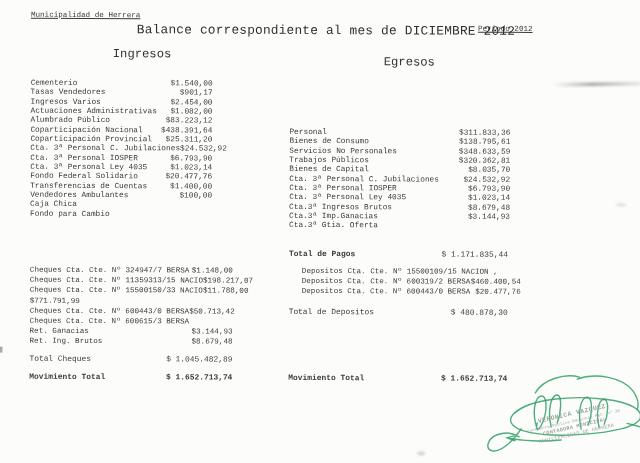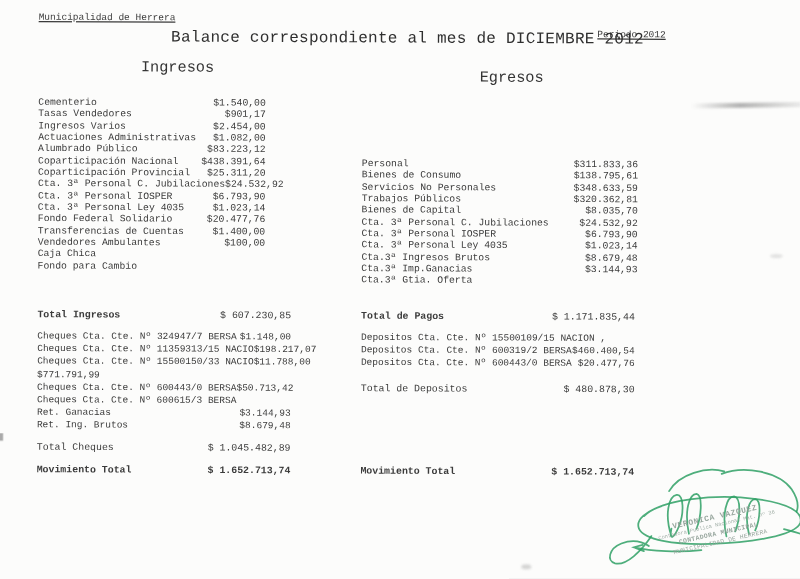--- a/index.html
+++ b/index.html
@@ -21,21 +21,21 @@
   .head-egresos  { left:383px; top:55px; font-size:12.2px; color:#343434; }
 
   .items { font-size:7.8px; }
   .items .row { height:9.35px; }
   .left-items  { left:30px;  top:80px; width:182px; }
   .right-items { left:289px; top:80px; width:221px;margin-top:48px; }
 
   .block { font-size:7.6px; }
   .block .row { height:10.2px; }
   .left-cheques { left:30px;  top:267px; width:203px; }
-  .right-deps   { left:289px; top:267px; width:219px; }
+  .right-deps   { left:302px; top:267px; width:219px; }
 
   .total-row { font-size:7.9px; }
   .left-total        { left:30px;  top:249px; width:203px; }
   .right-total       { left:289px; top:249px; width:219px; }
   .left-total-cheques{ left:30px;  top:355px; width:203px; }
   .right-total-deps  { left:289px; top:307px; width:219px; }
   .left-mov          { left:30px;  top:373px; width:203px; }
   .right-mov         { left:289px; top:373px; width:219px; }
   .bold { font-weight:bold; }
 
@@ -197,24 +197,20 @@
           <span class="lbl">Cta.3ª Imp.Ganacias</span>
           <span class="val">$3.144,93</span>
         </div>
 
         <div class="row">
           <span class="lbl">Cta.3ª Gtia. Oferta</span>
           <span class="val"></span>
         </div>
       </div>
 
-    <div class="abs row total-row left-total">
-      <span class="lbl bold">Total Ingresos</span>
-      <span class="val">$ 607.230,85</span>
-    </div>
     <div class="abs row total-row right-total">
       <span class="lbl bold">Total de Pagos</span>
       <span class="val">$ 1.171.835,44</span>
     </div>
 
     <div class="abs block left-cheques">
 
         <div class="row">
           <span class="lbl">Cheques Cta. Cte. Nº 324947/7 BERSA</span>
           <span class="val">$1.148,00</span>

